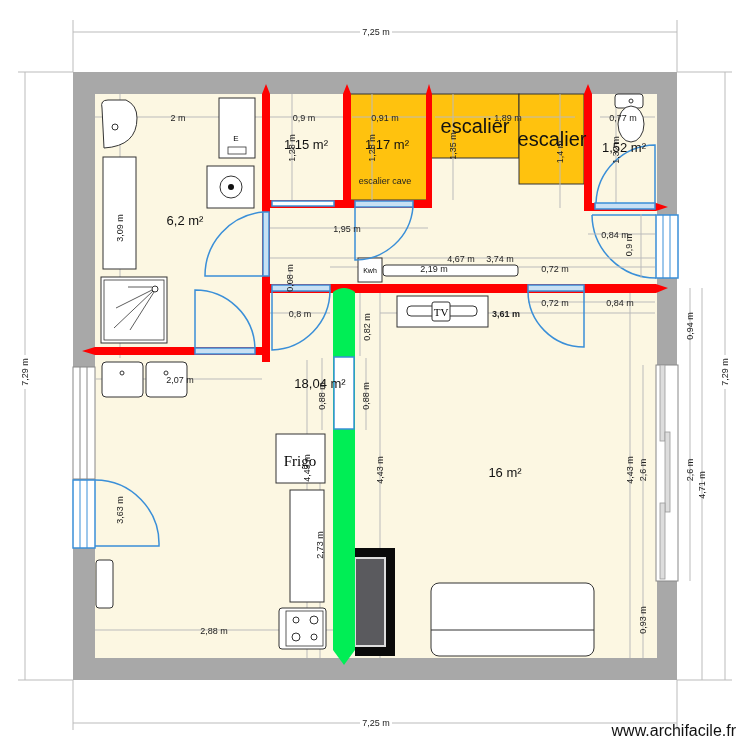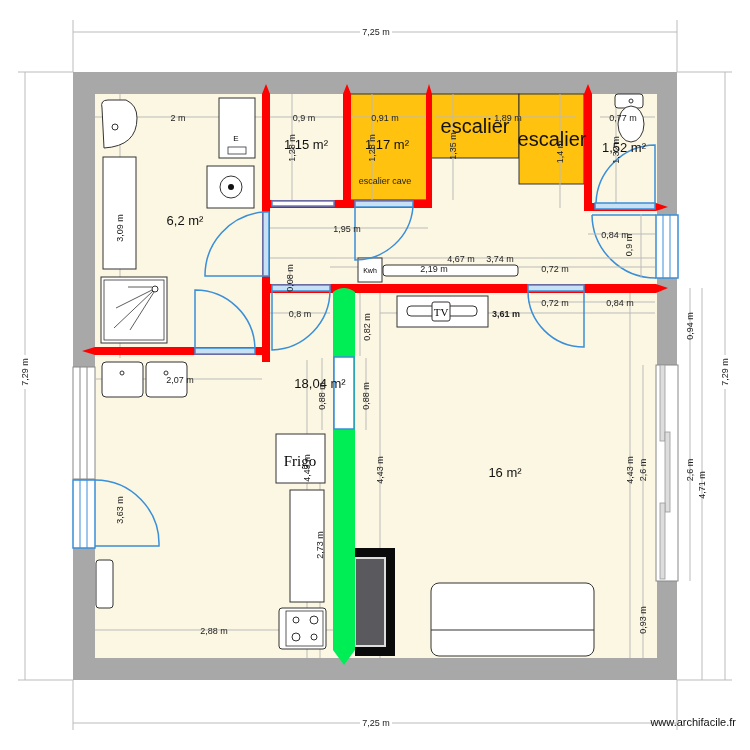--- a/index.html
+++ b/index.html
@@ -2,21 +2,21 @@
 <html><head>
   <meta charset="utf-8">
   <style>
     html, body { margin: 0; padding: 0; background: #ffffff; }
     body { width: 750px; height: 750px; position: relative; overflow: hidden;
            font-family: "Liberation Sans", sans-serif; }
     #plan { position: absolute; left: 0; top: 0; width: 750px; height: 750px; }
     .dim { font-family: "Liberation Sans", sans-serif; font-size: 9px; fill: #222; }
     .area { font-family: "Liberation Sans", sans-serif; font-size: 13px; fill: #111; }
     .big { font-family: "Liberation Sans", sans-serif; font-size: 20px; fill: #111; }
-    .watermark { position: absolute; right: 14px; bottom: 22px; font-size: 11px; color: #111;
+    .watermark { position: absolute; right: 14px; bottom: 10px; font-size: 16px; color: #111;
                  font-family: "Liberation Sans", sans-serif; }
   </style>
 </head>
 <body>
 
 <svg id="plan" viewBox="0 0 750 750" xmlns="http://www.w3.org/2000/svg">
 
   <g stroke="#bbbbbb" stroke-width="1" fill="none">
     <line x1="73" y1="32" x2="677" y2="32"></line>
     <line x1="73" y1="20" x2="73" y2="72"></line>

